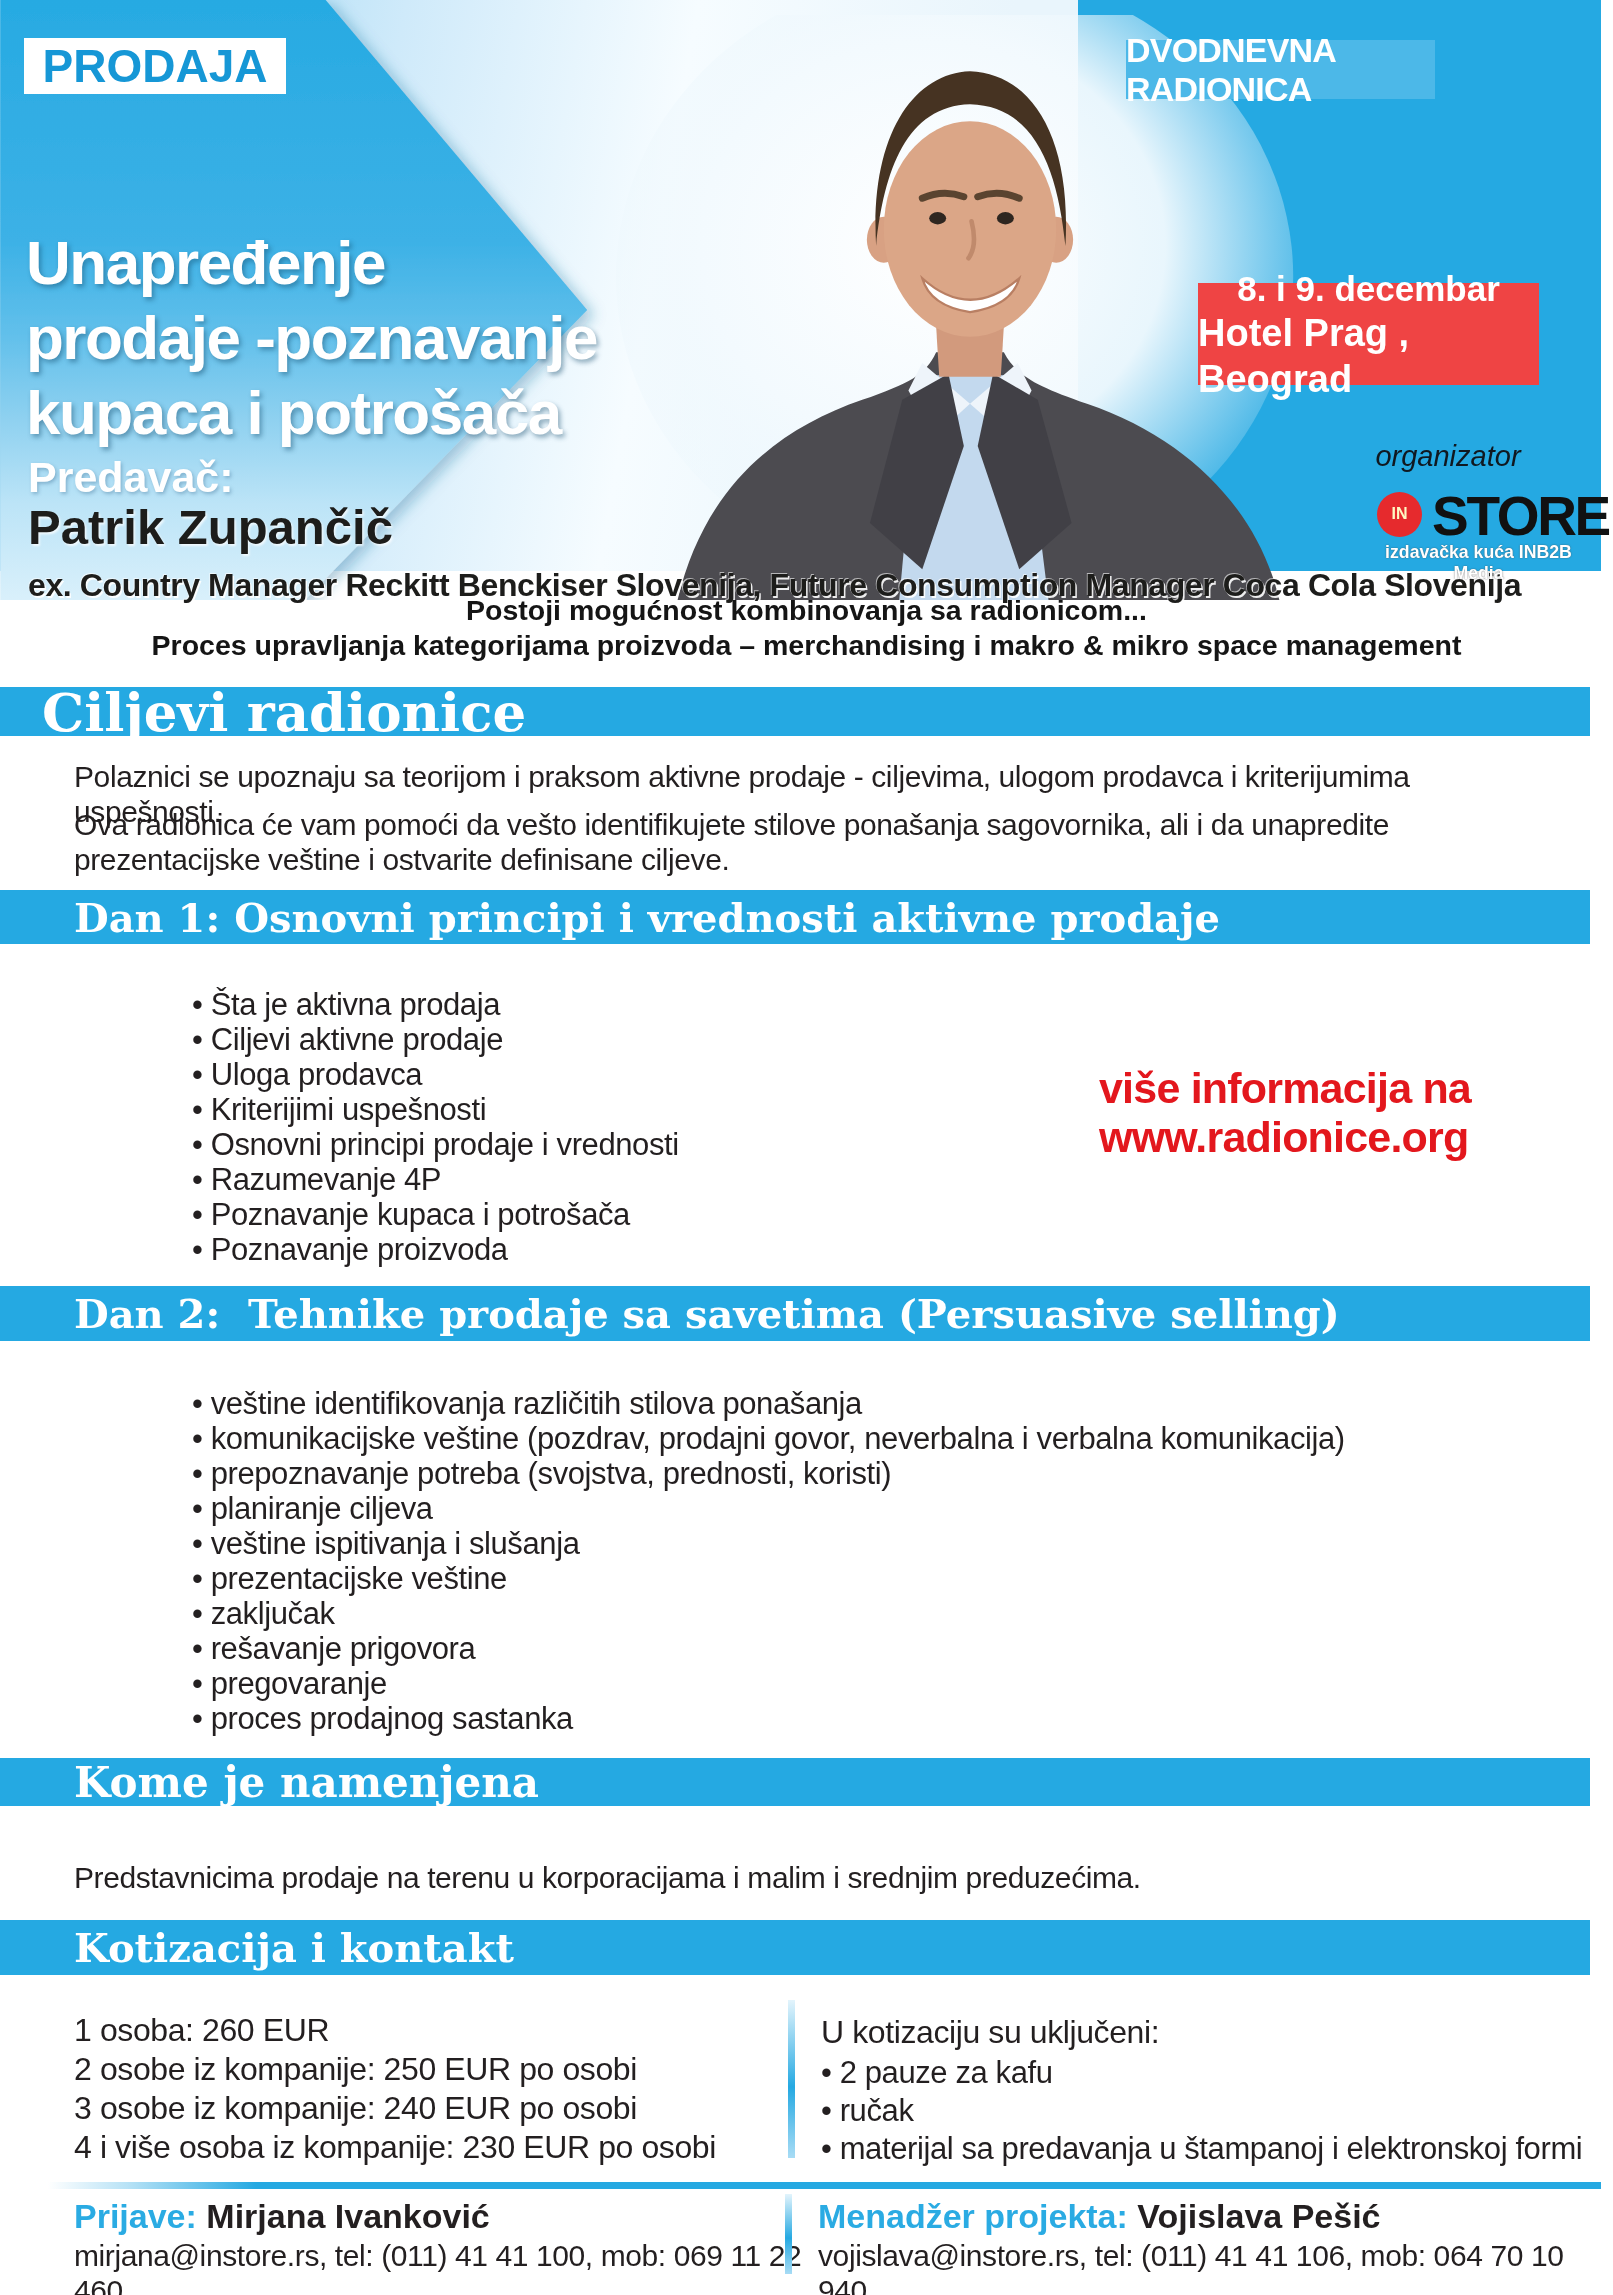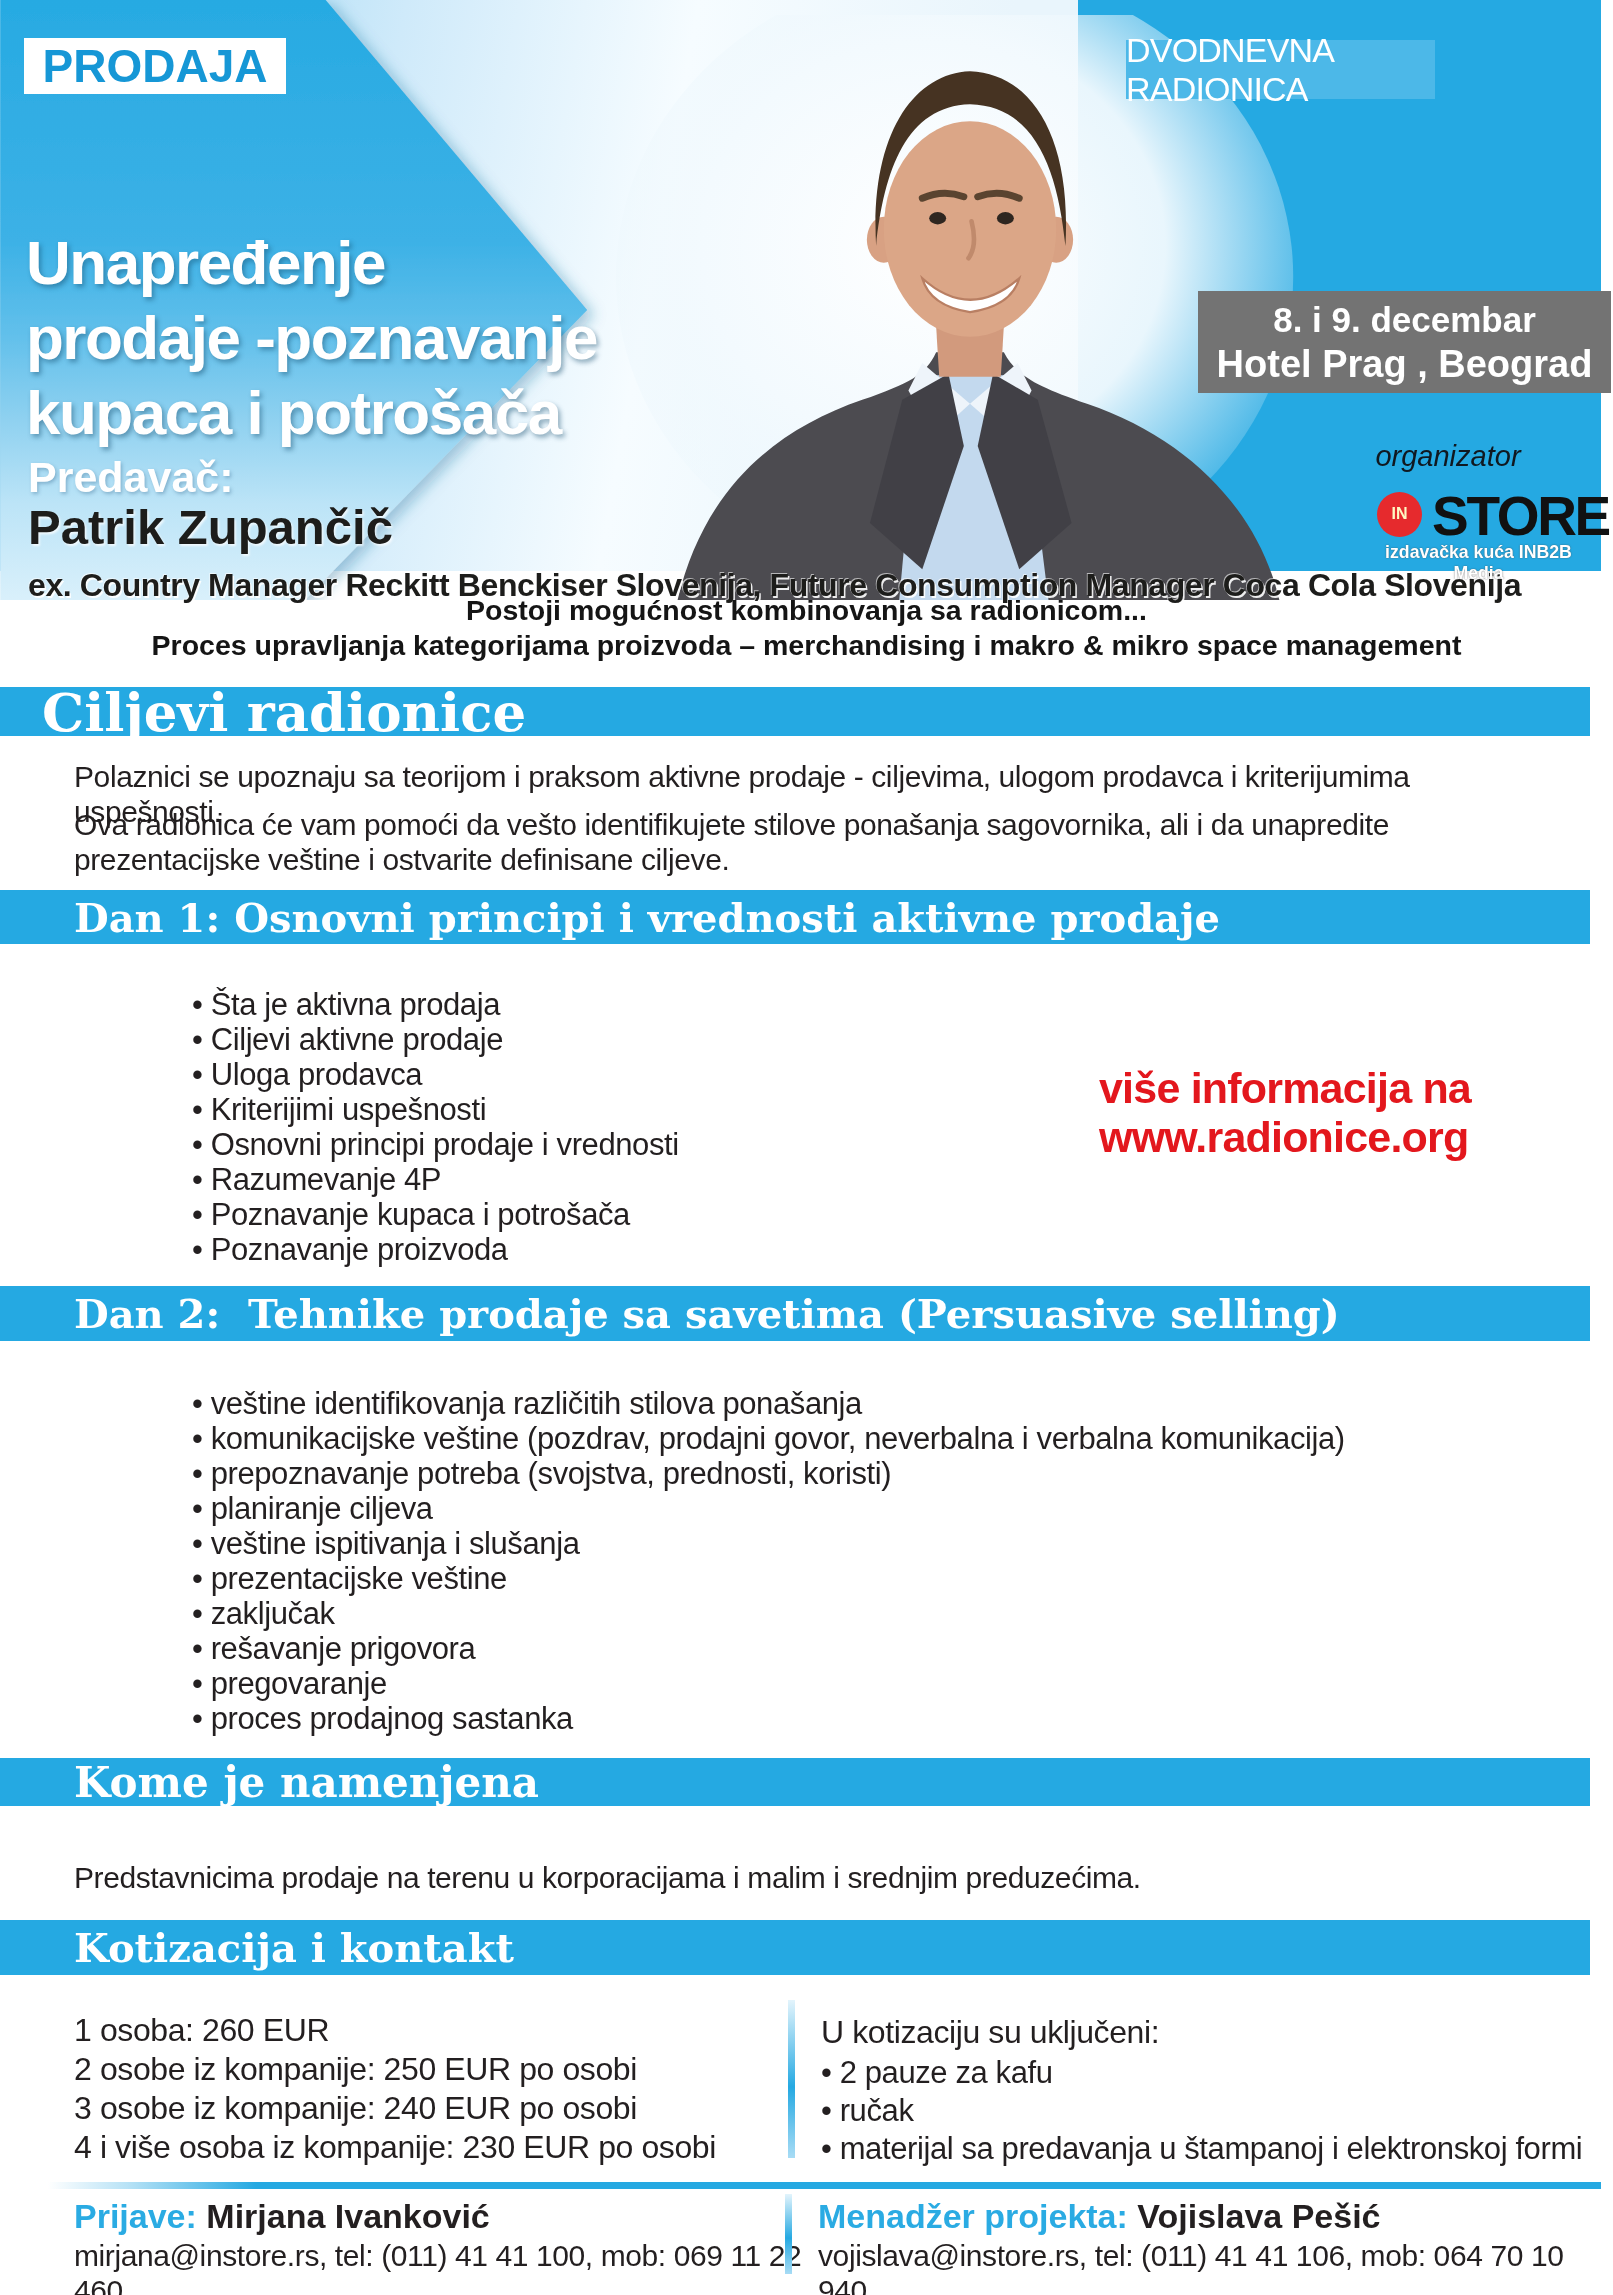--- a/index.html
+++ b/index.html
@@ -11,35 +11,35 @@
     background:linear-gradient(100deg,#9fd8f3 10%,#cfeafa 32%,#f6fcff 55%,#e9f5fc 80%);}
   .header-panel{position:absolute;left:1078px;top:0;width:523px;height:571px;background:#25a9e2;}
   .portrait{position:absolute;left:616px;top:15.4px;width:708px;height:585px;}
   .arrow-svg{position:absolute;left:0;top:0;width:616px;height:600px;}
 
   .badge-prodaja{position:absolute;left:24px;top:38px;width:262px;height:56px;background:#ffffff;
     display:flex;align-items:center;justify-content:center;}
   .badge-prodaja span{font-size:46px;font-weight:bold;color:#1697d6;letter-spacing:0px;}
 
   .badge-radionica{position:absolute;left:1126px;top:40px;width:309px;height:59px;background:#4cb8e8;
-    display:flex;align-items:center;justify-content:center;color:#fff;font-size:34px;font-weight:normal;letter-spacing:-0.8px;}
+    display:flex;align-items:center;justify-content:center;color:#fff;font-size:34px;font-weight:bold;letter-spacing:-0.8px;}
 
   .title{position:absolute;left:26px;top:225px;width:585px;color:#ffffff;font-weight:bold;
     font-size:62px;line-height:75px;letter-spacing:-1.5px;
     text-shadow:2.3px 3.1px 5.4px rgba(15,70,105,.45);}
   .lect-label{position:absolute;left:28px;top:453px;color:#ffffff;font-size:43px;font-weight:bold;
     text-shadow:1.5px 2.3px 3.8px rgba(40,90,130,.35);}
   .lect-name{position:absolute;left:28px;top:499px;color:#1d1d1b;font-size:49px;font-weight:bold;
     text-shadow:1.5px 1.5px 2.3px rgba(255,255,255,.75);}
   .lect-bio{position:absolute;left:28px;top:567px;width:1355px;color:#1d1d1b;font-size:32px;font-weight:bold;
     letter-spacing:-0.4px;white-space:nowrap;
     text-shadow:1.5px 1.5px 0 rgba(255,255,255,.9),-0.8px -0.8px 0 rgba(255,255,255,.6);}
 
-  .date-box{position:absolute;left:1198px;top:283px;width:413px;height:102px;background:#737373;
-    display:flex;flex-direction:column;align-items:center;justify-content:center;color:#fff;font-weight:bold;margin-top:8px;}
+  .date-box{position:absolute;left:1198px;top:283px;width:341px;height:102px;background:#ef4444;
+    display:flex;flex-direction:column;align-items:center;justify-content:center;color:#fff;font-weight:bold;}
   .date-line1{font-size:35px;line-height:43px;}
   .date-line2{font-size:38px;line-height:46px;}
 
   .organizer-label{position:absolute;left:1352px;top:440px;width:192px;text-align:center;
     font-size:29px;font-style:italic;color:#101820;}
   .logo{position:absolute;left:1377px;top:487px;width:231px;height:54px;}
   .logo-circle{position:absolute;left:0;top:4.6px;width:45px;height:45px;border-radius:50%;background:#e62a2d;
     display:flex;align-items:center;justify-content:center;color:#fef9c3;font-size:16px;font-weight:bold;}
   .logo-word{position:absolute;left:55px;top:-3.1px;font-size:55px;font-weight:900;color:#111111;letter-spacing:-2.3px;
     font-stretch:condensed;}

